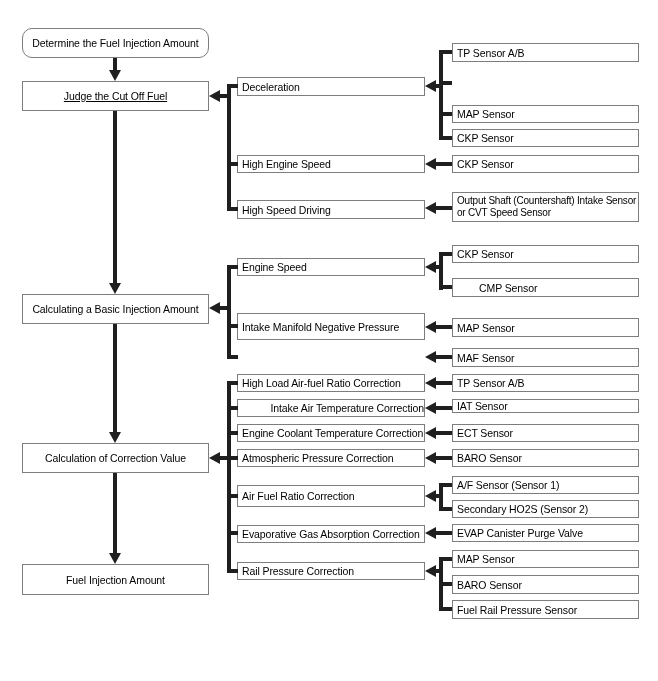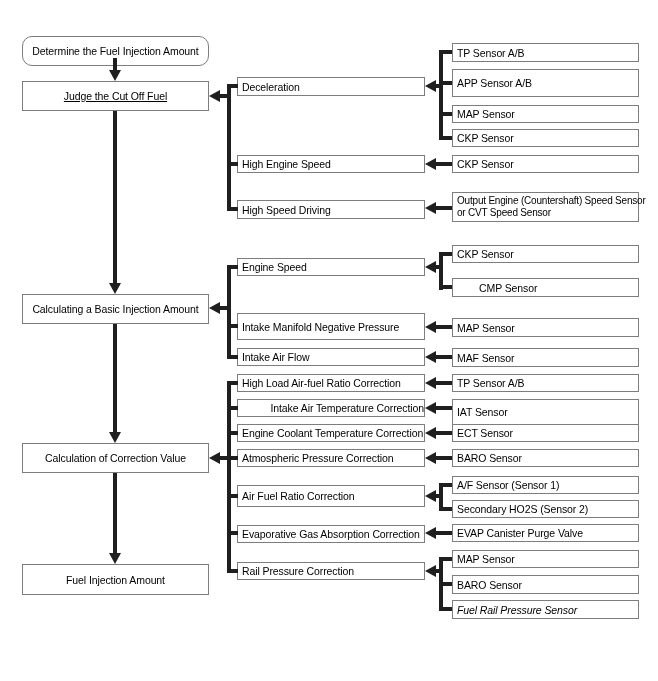--- a/index.html
+++ b/index.html
@@ -17,21 +17,21 @@
   .ahL{position:absolute;width:0;height:0;border-top:6px solid transparent;
        border-bottom:6px solid transparent;border-right:11px solid #1f1f1f;}
   .ahD{position:absolute;width:0;height:0;border-left:6px solid transparent;
        border-right:6px solid transparent;border-top:11px solid #1f1f1f;}
 </style>
 </head>
 <body>
 
 <div class="canvas">
 
-  <div class="box ctr rnd" style="left:22px;top:28px;width:187px;height:30px;margin-top:8px;">
+  <div class="box ctr rnd" style="left:22px;top:28px;width:187px;height:30px;">
       <span>Determine the Fuel Injection Amount</span>
     </div>
   <div class="box ctr" style="left:22px;top:81px;width:187px;height:30px;text-decoration:underline;">
       <span>Judge the Cut Off Fuel</span>
     </div>
   <div class="box ctr" style="left:22px;top:443px;width:187px;height:30px;">
       <span>Calculation of Correction Value</span>
     </div>
   <div class="box ctr" style="left:22px;top:294px;width:187px;height:30px;">
       <span>Calculating a Basic Injection Amount</span>
@@ -48,23 +48,20 @@
     </div>
   <div class="box lft" style="left:237px;top:200px;width:188px;height:19px;">
       <span>High Speed Driving</span>
     </div>
   <div class="box lft" style="left:237px;top:258px;width:188px;height:18px;">
       <span>Engine Speed</span>
     </div>
   <div class="box lft" style="left:237px;top:313px;width:188px;height:27px;">
       <span>Intake Manifold Negative Pressure</span>
     </div>
-  <div class="box lft" style="left:237px;top:348px;width:188px;height:18px;">
-      <span>Intake Air Flow</span>
-    </div>
   <div class="box lft" style="left:237px;top:374px;width:188px;height:18px;">
       <span>High Load Air-fuel Ratio Correction</span>
     </div>
   <div class="box lft" style="left:237px;top:399px;width:188px;height:18px;justify-content:flex-end;">
       <span>Intake Air Temperature Correction</span>
     </div>
   <div class="box lft" style="left:237px;top:424px;width:188px;height:18px;">
       <span>Engine Coolant Temperature Correction</span>
     </div>
   <div class="box lft" style="left:237px;top:449px;width:188px;height:18px;">
@@ -76,52 +73,49 @@
   <div class="box lft" style="left:237px;top:525px;width:188px;height:18px;">
       <span>Evaporative Gas Absorption Correction</span>
     </div>
   <div class="box lft" style="left:237px;top:562px;width:188px;height:18px;">
       <span>Rail Pressure Correction</span>
     </div>
 
   <div class="box lft" style="left:452px;top:43px;width:187px;height:19px;">
       <span>TP Sensor A/B</span>
     </div>
-  <div class="box lft" style="left:452px;top:69px;width:187px;height:28px;">
-      <span>APP Sensor A/B</span>
-    </div>
   <div class="box lft" style="left:452px;top:105px;width:187px;height:18px;">
       <span>MAP Sensor</span>
     </div>
   <div class="box lft" style="left:452px;top:129px;width:187px;height:18px;">
       <span>CKP Sensor</span>
     </div>
   <div class="box lft" style="left:452px;top:155px;width:187px;height:18px;">
       <span>CKP Sensor</span>
     </div>
   <div class="box lft col small" style="left:452px;top:192px;width:187px;height:30px;">
-      <span>Output Engine (Countershaft) Speed Sensor</span>
+      <span>Output Shaft (Countershaft) Intake Sensor</span>
       <span>or CVT Speed Sensor</span>
     </div>
   <div class="box lft" style="left:452px;top:245px;width:187px;height:18px;">
       <span>CKP Sensor</span>
     </div>
   <div class="box lft" style="left:452px;top:278px;width:187px;height:19px;padding-left:26px;">
       <span>CMP Sensor</span>
     </div>
   <div class="box lft" style="left:452px;top:318px;width:187px;height:19px;">
       <span>MAP Sensor</span>
     </div>
   <div class="box lft" style="left:452px;top:348px;width:187px;height:19px;">
       <span>MAF Sensor</span>
     </div>
   <div class="box lft" style="left:452px;top:374px;width:187px;height:18px;">
       <span>TP Sensor A/B</span>
     </div>
-  <div class="box lft" style="left:452px;top:399px;width:187px;height:26px;">
+  <div class="box lft" style="left:452px;top:399px;width:187px;height:14px;">
       <span>IAT Sensor</span>
     </div>
   <div class="box lft" style="left:452px;top:424px;width:187px;height:18px;">
       <span>ECT Sensor</span>
     </div>
   <div class="box lft" style="left:452px;top:449px;width:187px;height:18px;">
       <span>BARO Sensor</span>
     </div>
   <div class="box lft" style="left:452px;top:476px;width:187px;height:18px;">
       <span>A/F Sensor (Sensor 1)</span>
@@ -131,21 +125,21 @@
     </div>
   <div class="box lft" style="left:452px;top:524px;width:187px;height:18px;">
       <span>EVAP Canister Purge Valve</span>
     </div>
   <div class="box lft" style="left:452px;top:550px;width:187px;height:18px;">
       <span>MAP Sensor</span>
     </div>
   <div class="box lft" style="left:452px;top:575px;width:187px;height:19px;">
       <span>BARO Sensor</span>
     </div>
-  <div class="box lft" style="left:452px;top:600px;width:187px;height:19px;font-style:italic;">
+  <div class="box lft" style="left:452px;top:600px;width:187px;height:19px;">
       <span>Fuel Rail Pressure Sensor</span>
     </div>
 
   <div class="line" style="left:113px;top:58px;width:4px;height:13px;"></div>
   <div class="ahD" style="left:109px;top:70px;"></div>
   <div class="line" style="left:113px;top:111px;width:4px;height:172px;"></div>
   <div class="ahD" style="left:109px;top:283px;"></div>
   <div class="line" style="left:113px;top:324px;width:4px;height:108px;"></div>
   <div class="ahD" style="left:109px;top:432px;"></div>
   <div class="line" style="left:113px;top:473px;width:4px;height:80px;"></div>

